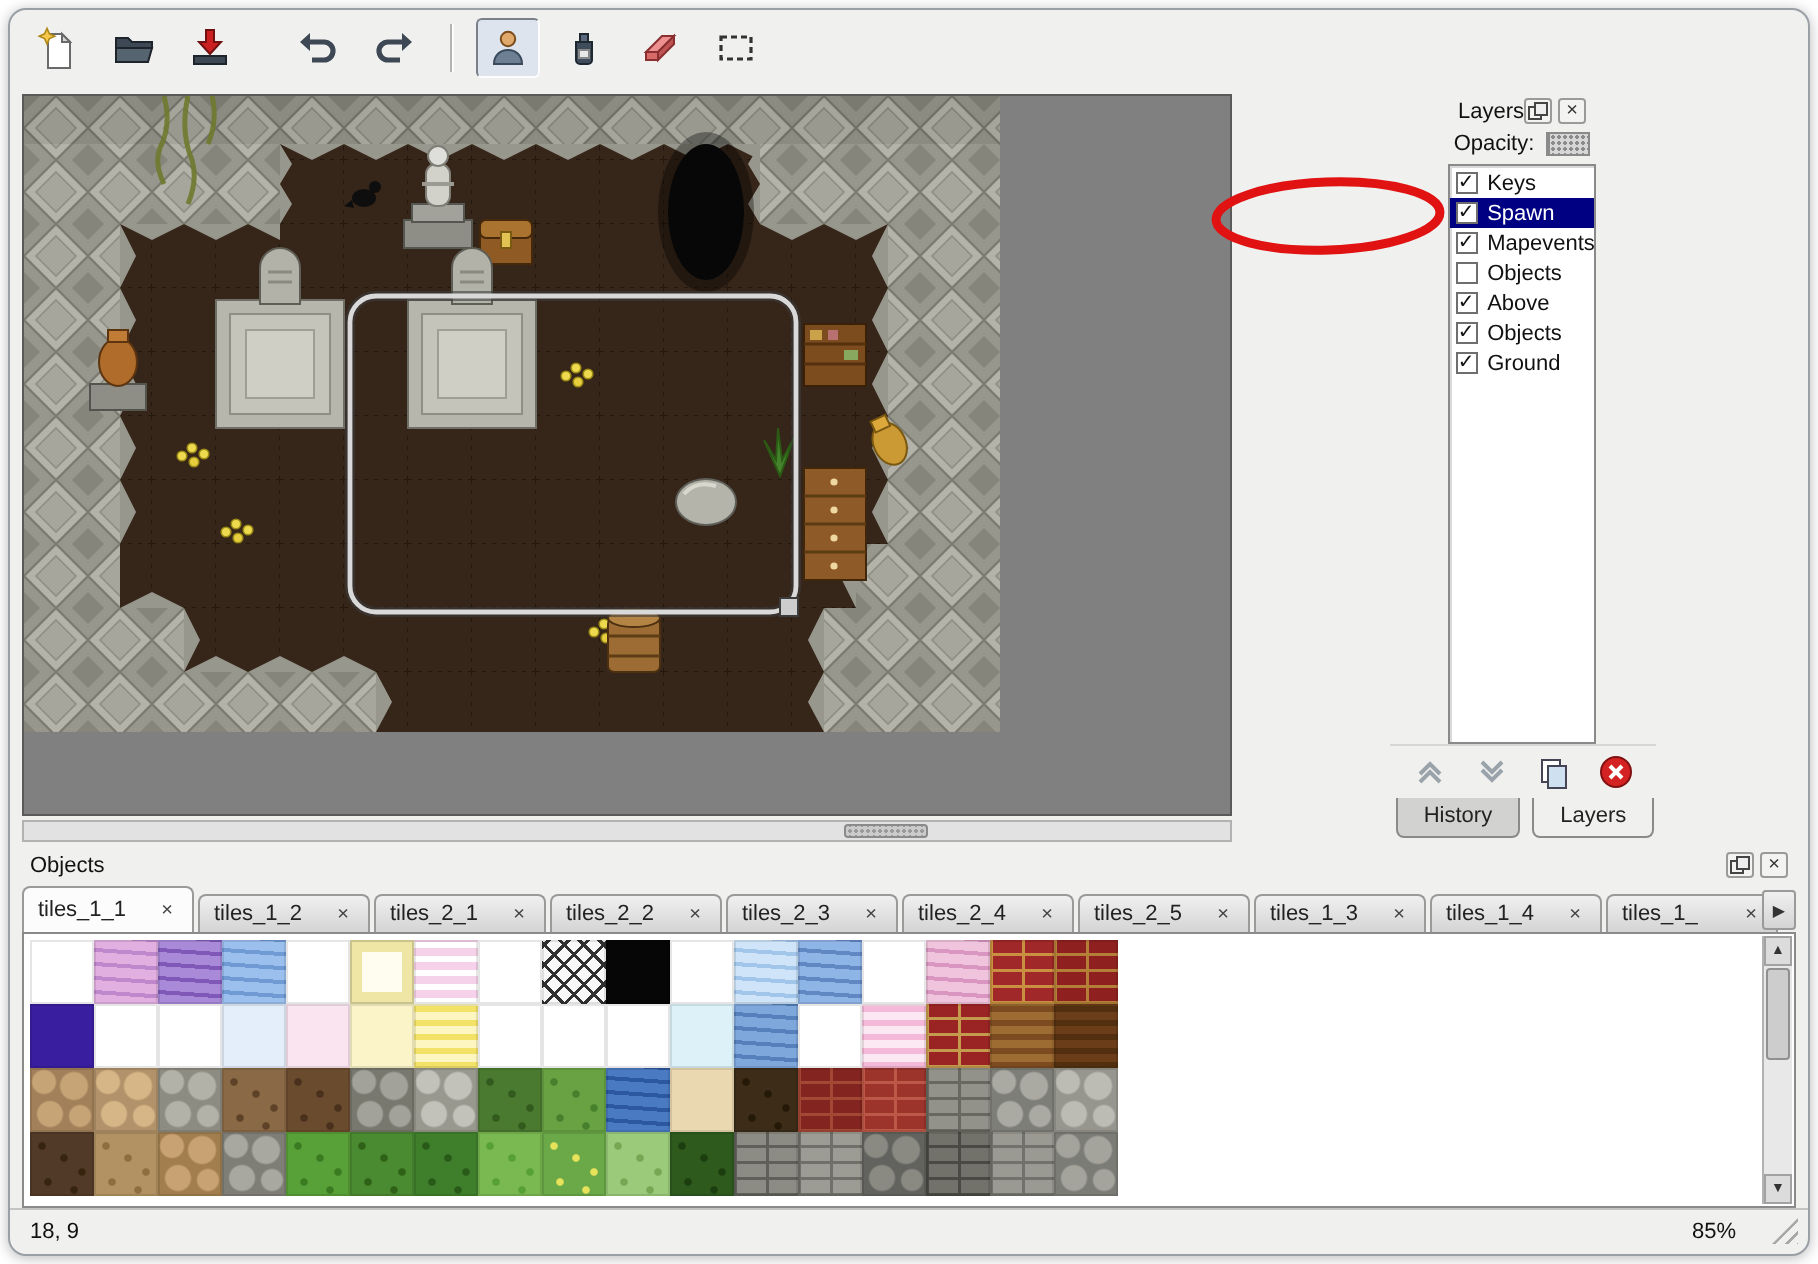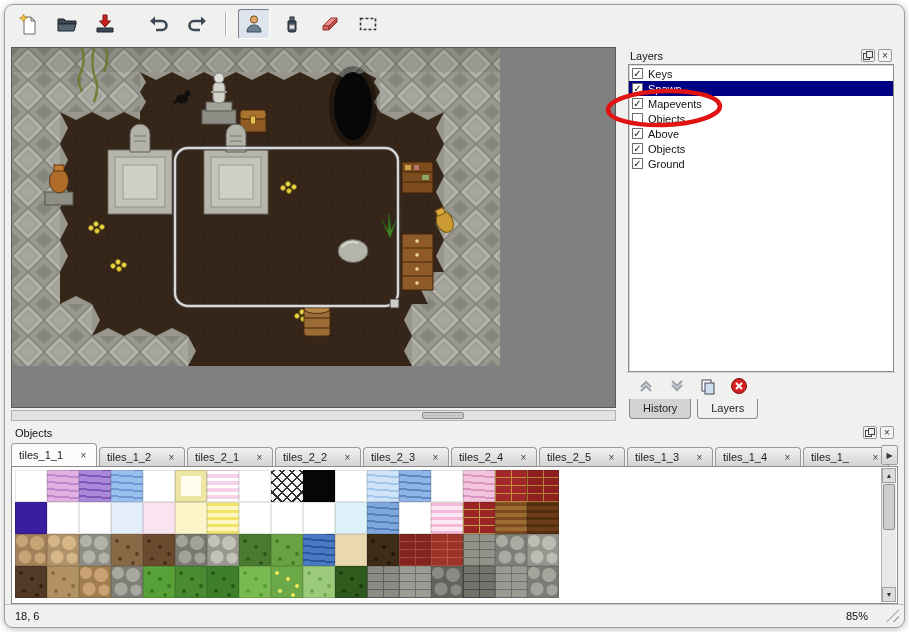--- a/index.html
+++ b/index.html
@@ -23,21 +23,21 @@
   
   .main{flex:1;display:flex;gap:8px;padding:4px 6px 0 6px;min-height:0;}
   .canvas-col{flex:1;display:flex;flex-direction:column;min-width:0;}
   .map-frame{flex:1;position:relative;background:#808080;border:1px solid #5a5a5a;overflow:hidden;}
   .map-frame svg{position:absolute;top:0;left:0;}
   .hscroll{height:11px;margin-top:2px;background:#e2e2e2;border:1px solid #b2b2b2;position:relative;flex:none;}
   .hthumb{position:absolute;top:1px;bottom:1px;left:68%;width:42px;background:#cbcbcb;border:1px solid #8a8a8a;border-radius:2px;
           background-image:radial-gradient(#9a9a9a 0.8px,transparent 1px);background-size:3px 3px;background-position:center;}
 
   
-  .layers-panel{width:274px;flex:none;display:flex;flex-direction:column;position:relative;padding:0 2px;}
+  .layers-panel{width:274px;flex:none;display:flex;flex-direction:column;position:relative;padding:0 2px;align-items:center;}
   .panel-title{height:17px;display:flex;align-items:center;font-size:11px;color:#111;padding:0 4px;flex:none;}
   .panel-btns{margin-left:auto;display:flex;gap:3px;}
   .pbtn{width:14px;height:13px;display:grid;place-items:center;font-size:10px;line-height:10px;color:#333;
         background:#f3f3f1;border:1px solid #9a9a9a;border-radius:2px;}
   .opacity-row{display:flex;align-items:center;gap:6px;padding:2px 4px 4px;flex:none;font-size:11px;color:#111;}
   .slider{flex:1;height:12px;border:1px solid #8a8a8a;background:#fff;display:flex;overflow:hidden;}
   .slider-fill{flex:1;background:linear-gradient(#6d84ea,#2840c2 55%,#1c2f9e);}
   .slider-handle{width:20px;flex:none;background-color:#d6d6d6;border-left:1px solid #8a8a8a;
                  background-image:radial-gradient(#8a8a8a 0.8px,transparent 1px);background-size:3px 3px;}
   .layer-list{flex:1;background:#fff;border:1px solid #8a8a8a;box-shadow:inset 1px 1px 0 rgba(0,0,0,.15);
@@ -333,20 +333,27 @@
         <span>Layers</span>
         <span class="panel-btns">
           <span class="pbtn">
             <svg width="10" height="10" viewBox="0 0 10 10">
               <rect x="0.5" y="2.5" width="6" height="6" fill="none" stroke="#444444"></rect>
               <rect x="3.5" y="0.5" width="6" height="6" fill="#eeeeee" stroke="#444444"></rect>
             </svg>
           </span>
           <span class="pbtn">×</span>
         </span>
+      </div>
+      <div class="opacity-row">
+        <span>Opacity:</span>
+        <div class="slider">
+          <div class="slider-fill"></div>
+          <div class="slider-handle"></div>
+        </div>
       </div>
       <div class="layer-list" id="layerList">
             <div class="layer-row">
               <span class="cb">✓</span>
               <span>Keys</span>
             </div>
             <div class="layer-row selected">
               <span class="cb">✓</span>
               <span>Spawn</span>
             </div>
@@ -539,19 +546,19 @@
         <span class="sbtn">▲</span>
         <span class="strack">
           <span class="sthumb"></span>
         </span>
         <span class="sbtn">▼</span>
       </div>
     </div>
   </div>
 
   <div class="statusbar">
-    <span>18, 6</span>
+    <span>18, 9</span>
     <span class="sb-right">85%</span>
     <span class="grip"></span>
   </div>
 
 </div>
 </div>
 
 </body></html>

